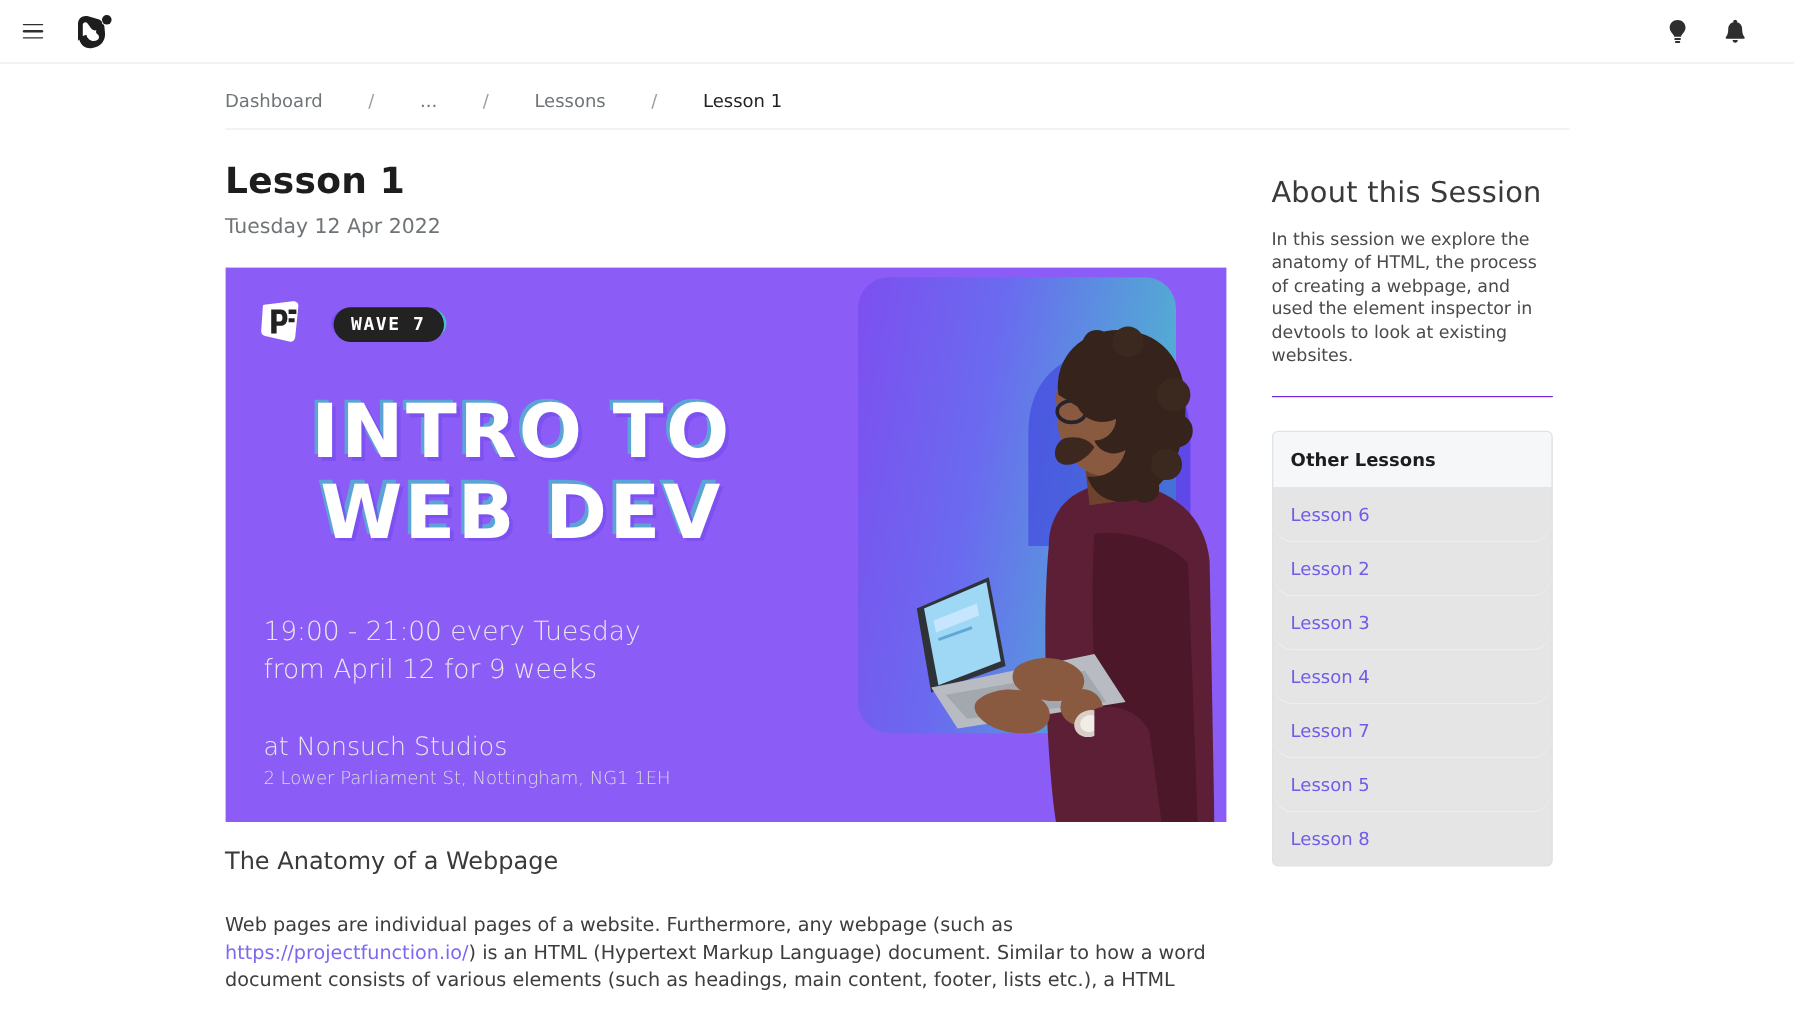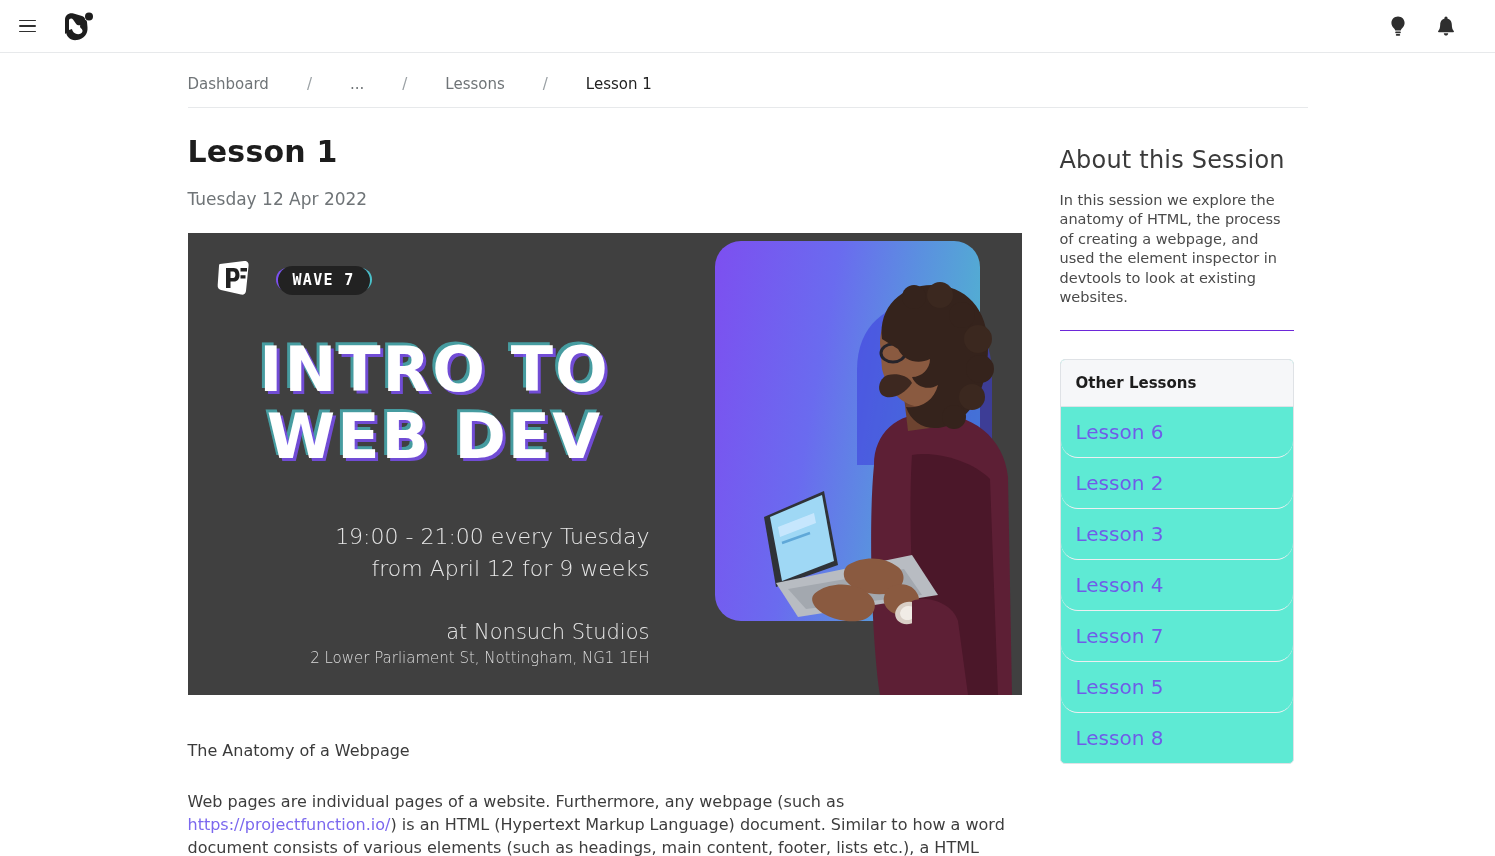--- a/index.html
+++ b/index.html
@@ -56,27 +56,27 @@
 
   .cols{ display:flex; gap:38px; padding-top:26px; }
   .main-col{ width:834px; }
   .side-col{ width:234px; padding-top:12px; }
 
   h1.lesson-title{
     font-size:30px; font-weight:bold; letter-spacing:.2px;
     color:#1d1d1d; line-height:1.2;
   }
   .lesson-date{
-    font-size:17px; color:#6f7477; margin-top:19px; margin-bottom:24px;
+    font-size:17px; color:#6f7477; margin-top:9px; margin-bottom:24px;
   }
 
   
   .hero{
     width:834px; height:462px;
-    background:#404040;
+    background:#8b5cf6;
     position:relative; overflow:hidden;padding-left:44px;
   }
   .hero-logos{ position:absolute; left:26px; top:26px; display:flex; align-items:center; gap:22px; }
   .wave-pill{
     padding:2px; border-radius:999px;
     background:linear-gradient(90deg,#7d4ff0 0%, #5b7ae8 50%, #49c3c9 100%);
     display:inline-block;
   }
   .wave-pill-in{
     background:#222; border-radius:999px;
@@ -90,69 +90,69 @@
     text-align:center;
   }
   .hero-title .line{
     font-size:62px; font-weight:bold; color:#ffffff;
     letter-spacing:2px; line-height:1.08;
     font-family:"DejaVu Sans", sans-serif;
     text-shadow: 3px 3px 0 rgba(122,79,240,.85), -3px -3px 0 rgba(73,195,201,.7);
   }
   .hero-details{
     position:absolute; left:32px; top:288px; width:430px;
-    text-align:right; color:#e8e8e8;
+    text-align:left; color:#e8e8e8;
   }
   .hero-details .big{ font-size:22px; line-height:1.45; font-weight:300; }
   .hero-details .venue{ font-size:21px; margin-top:35px; font-weight:300; }
   .hero-details .addr{ font-size:15px; margin-top:5px; color:#dcdcdc; font-weight:300; }
 
   
   .photo-panel{
     position:absolute; right:42px; top:8px;
     width:265px; height:380px;
     border-radius:26px;
     background:linear-gradient(100deg,#7d4ff0 0%, #6a6bef 38%, #5b8fe0 62%, #4cc3c9 100%);
   }
   .person{ position:absolute; right:10px; bottom:0; width:250px; height:430px; }
 
   
   .body-heading{
-    font-size:16px; font-weight:normal; color:#3a3a3a;
-    margin-top:46px;
+    font-size:20px; font-weight:normal; color:#3a3a3a;
+    margin-top:20px;
   }
   .body-para{
     font-size:16px; line-height:1.45; color:#3d3d3d; margin-top:30px;
     max-width:820px;
   }
   .body-para a{ color:#7b68ee; text-decoration:none; }
 
   
   .about-h{
     font-size:24px; color:#3a3a3a; font-weight:normal; letter-spacing:.2px;
   }
   .about-p{
     font-size:14.5px; line-height:1.34; color:#4a4a4a;
     margin-top:17px; padding-bottom:22px;
     border-bottom:1px solid #6d28d9;
   }
   .card{
     margin-top:28px;
     border:1px solid #dfe2e6; border-radius:5px; overflow:hidden;
-    background:#5eead4;
+    background:#e5e5e5;
   }
   .card-head{
     background:#f6f7f9;
     padding:14px 15px;
     font-size:15px; font-weight:bold; color:#1d1d1d;
     border-bottom:1px solid #dfe2e6;
   }
   .card-item{
     padding:13px 15px;
-    font-size:20px;
+    font-size:15px;
     border-bottom:1px solid #edeff1;
     cursor:pointer;
     border-radius:17px;
   }
   .card-item:last-child{ border-bottom:none; }
   .card-item a{ color:#6f5ce8; text-decoration:none; }
 </style>
 </head>
 <body>
 

